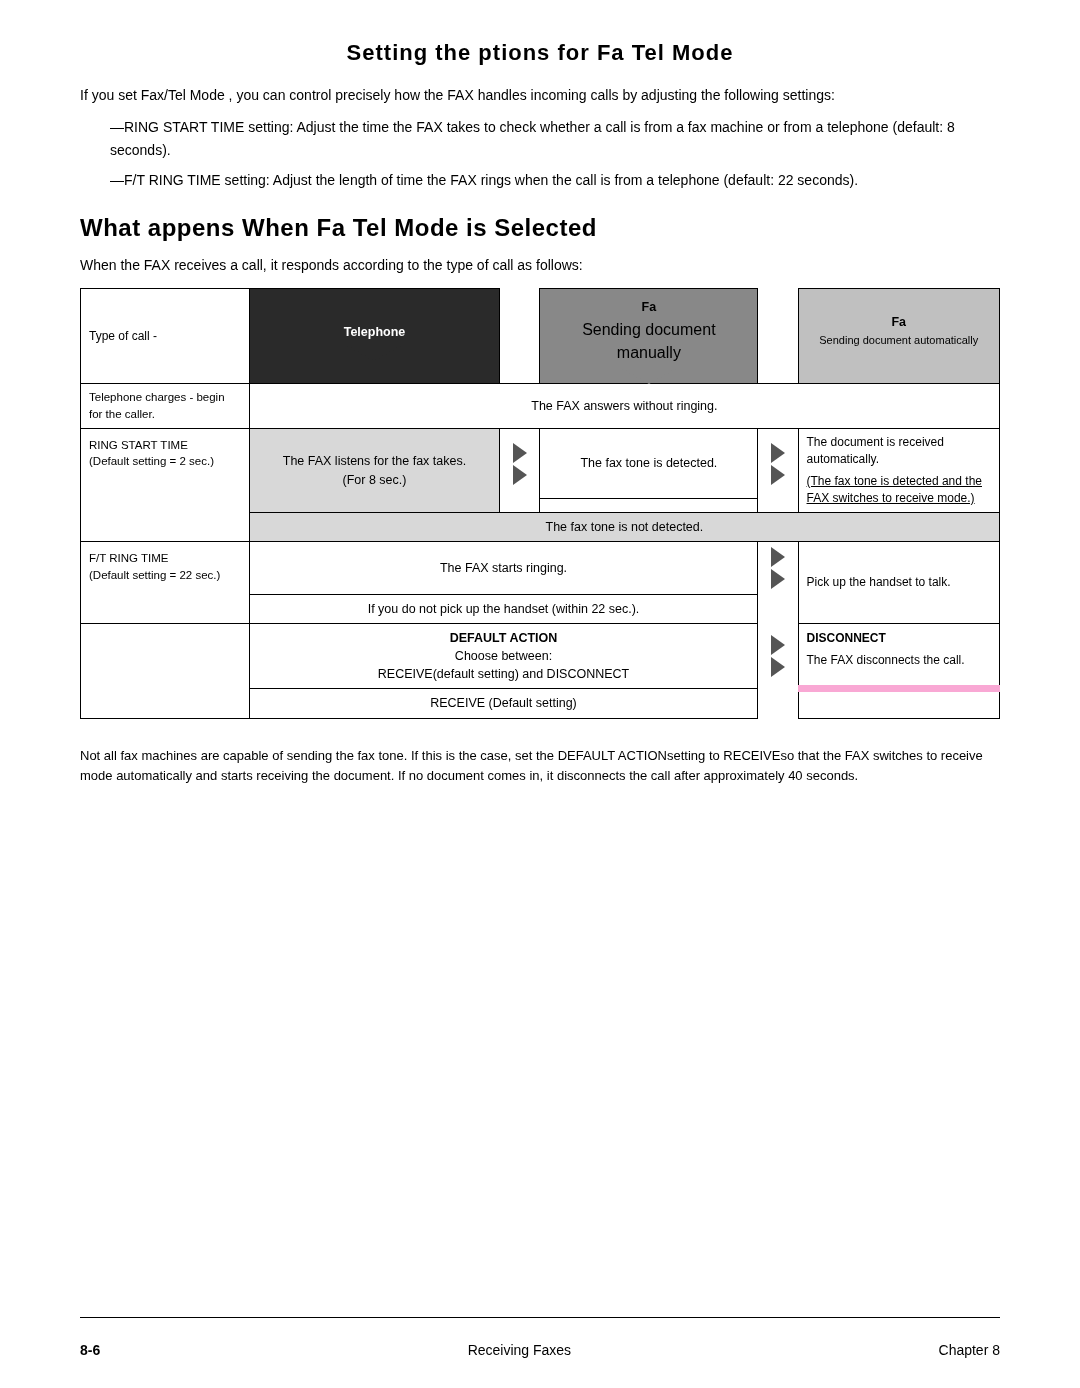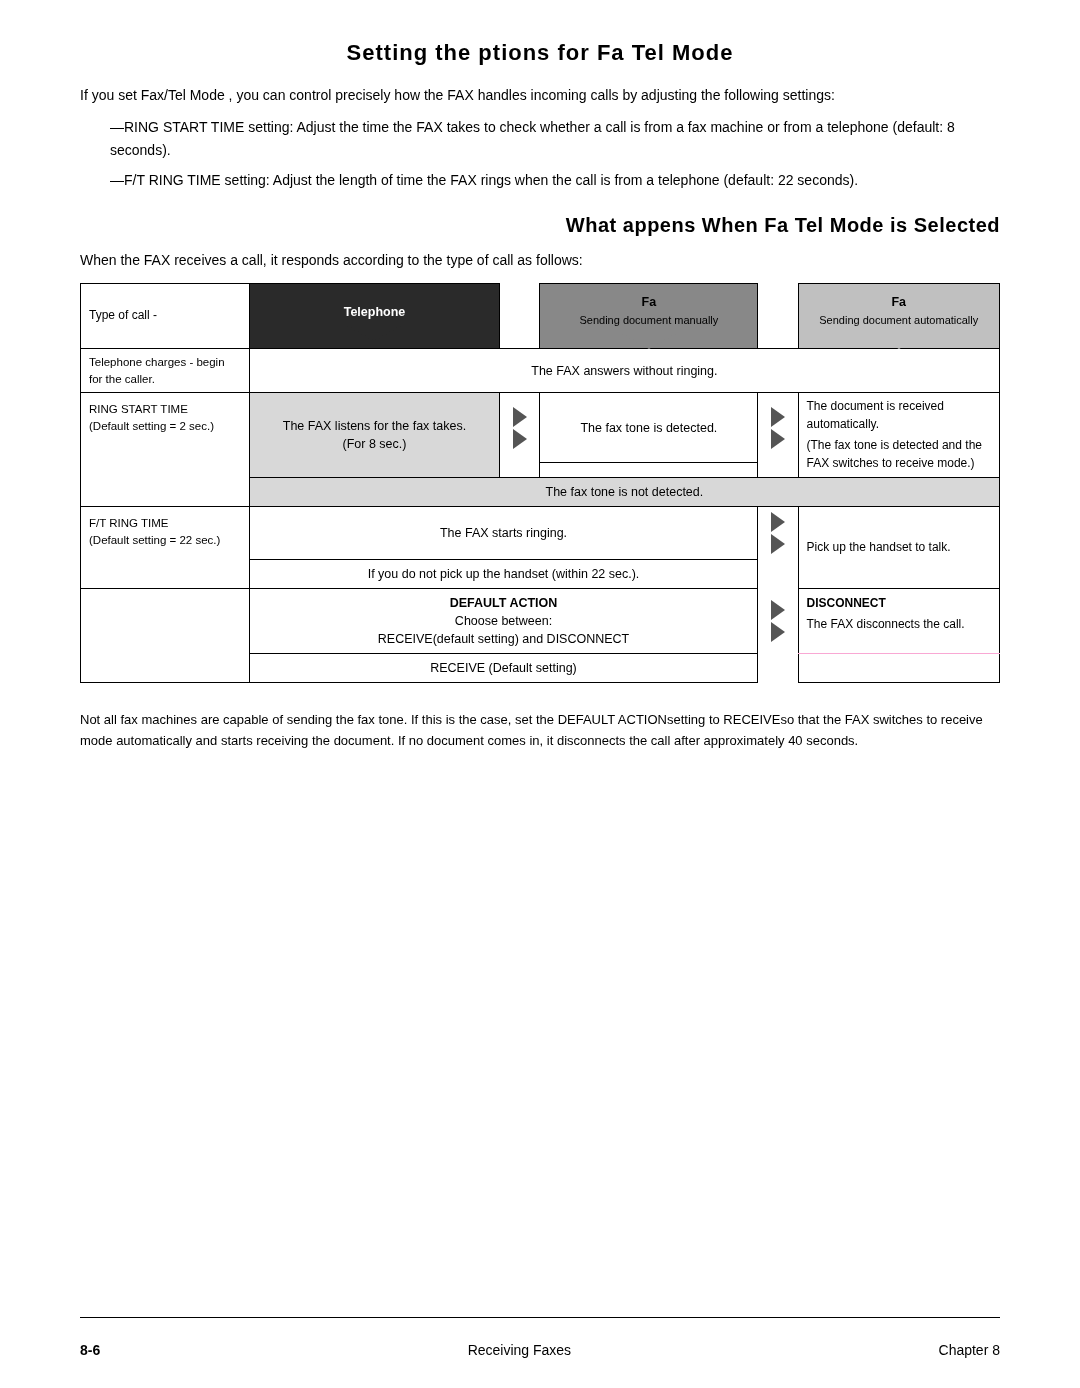--- a/index.html
+++ b/index.html
@@ -26,23 +26,23 @@
     }
     .bullet-list {
       margin: 10px 0 10px 20px;
     }
     .bullet-item {
       margin-bottom: 8px;
       line-height: 1.6;
       padding-left: 10px;
     }
     .section-subtitle {
-      font-size: 20px;
+      font-size: 24px;
       font-weight: bold;
-      text-align: right;
+      text-align: left;
       margin: 22px 0 12px 0;
       letter-spacing: 0.5px;
     }
 
     
     .chevron-right {
       display: inline-block;
       width: 0;
       height: 0;
       border-top: 10px solid transparent;
@@ -130,21 +130,21 @@
       </td>
       <td class="header-dark" style="padding-bottom:0;">
         <div style="padding:6px 0 4px 0;">Telephone</div>
         <div style="display:flex;justify-content:center;">
           <div style="width:0;height:0;border-left:28px solid transparent;border-right:28px solid transparent;border-top:16px solid #2a2a2a;margin-bottom:-1px;"></div>
         </div>
       </td>
       <td style="border:none; background:#fff; padding:0;"></td>
       <td class="header-mid" style="padding-bottom:0;">
         <div style="padding:4px 0 2px 0; font-weight:bold;">Fa</div>
-        <div style="font-size:11px; font-weight:normal; padding-bottom:4px;">Sending document manually</div>
+        <div style="font-size:16px; font-weight:normal; padding-bottom:4px;">Sending document manually</div>
         <div style="display:flex;justify-content:center;">
           <div style="width:0;height:0;border-left:28px solid transparent;border-right:28px solid transparent;border-top:16px solid #888;margin-bottom:-1px;"></div>
         </div>
       </td>
       <td style="border:none; background:#fff; padding:0;"></td>
       <td class="header-light" style="padding-bottom:0;">
         <div style="padding:4px 0 2px 0; font-weight:bold;">Fa</div>
         <div style="font-size:11px; font-weight:normal; padding-bottom:4px;">Sending document automatically</div>
         <div style="display:flex;justify-content:center;">
           <div style="width:0;height:0;border-left:28px solid transparent;border-right:28px solid transparent;border-top:16px solid #c0c0c0;margin-bottom:-1px;"></div>
@@ -183,21 +183,21 @@
 is detected.</span>
       </td>
       <td class="arrow-cell" style="border:none; background:#fff;">
         <div style="display:flex;flex-direction:column;align-items:center;gap:2px;">
           <div class="chevron-right"></div>
           <div class="chevron-right"></div>
         </div>
       </td>
       <td rowspan="2" style="vertical-align:middle; font-size:12px; line-height:1.45;">
         <div>The document is received automatically.</div>
-        <div style="margin-top:4px;">(The fax tone is detected and the FAX switches to receive mode.)</div>
+        <div style="margin-top:4px;text-decoration:underline;">(The fax tone is detected and the FAX switches to receive mode.)</div>
       </td>
     </tr>
 
     <tr>
       <td style="border:none; background:#fff;"></td>
       <td style="border:1px solid #000;"></td>
       <td style="border:none; background:#fff;"></td>
     </tr>
 
     <tr>
@@ -239,21 +239,21 @@
         <div style="font-weight:bold;">DEFAULT ACTION</div>
         <div>Choose between:</div>
         <div>RECEIVE(default setting) and DISCONNECT</div>
       </td>
       <td class="arrow-cell" style="border:none; background:#fff;">
         <div style="display:flex;flex-direction:column;align-items:center;gap:2px;">
           <div class="chevron-right"></div>
           <div class="chevron-right"></div>
         </div>
       </td>
-      <td style="font-size:12px; line-height:1.45; vertical-align:top; padding-top:6px; border-bottom: 1px solid #f9a8d4;">
+      <td style="font-size:12px; line-height:1.45; vertical-align:top; padding-top:6px; border-bottom: 7px solid #f9a8d4;">
         <div style="font-weight:bold;">DISCONNECT</div>
         <div style="margin-top:4px;">The FAX disconnects the call.</div>
       </td>
     </tr>
 
     <tr>
       <td class="cell-center" colspan="3">
         <div>RECEIVE
 (Default setting)</div>
       </td>

